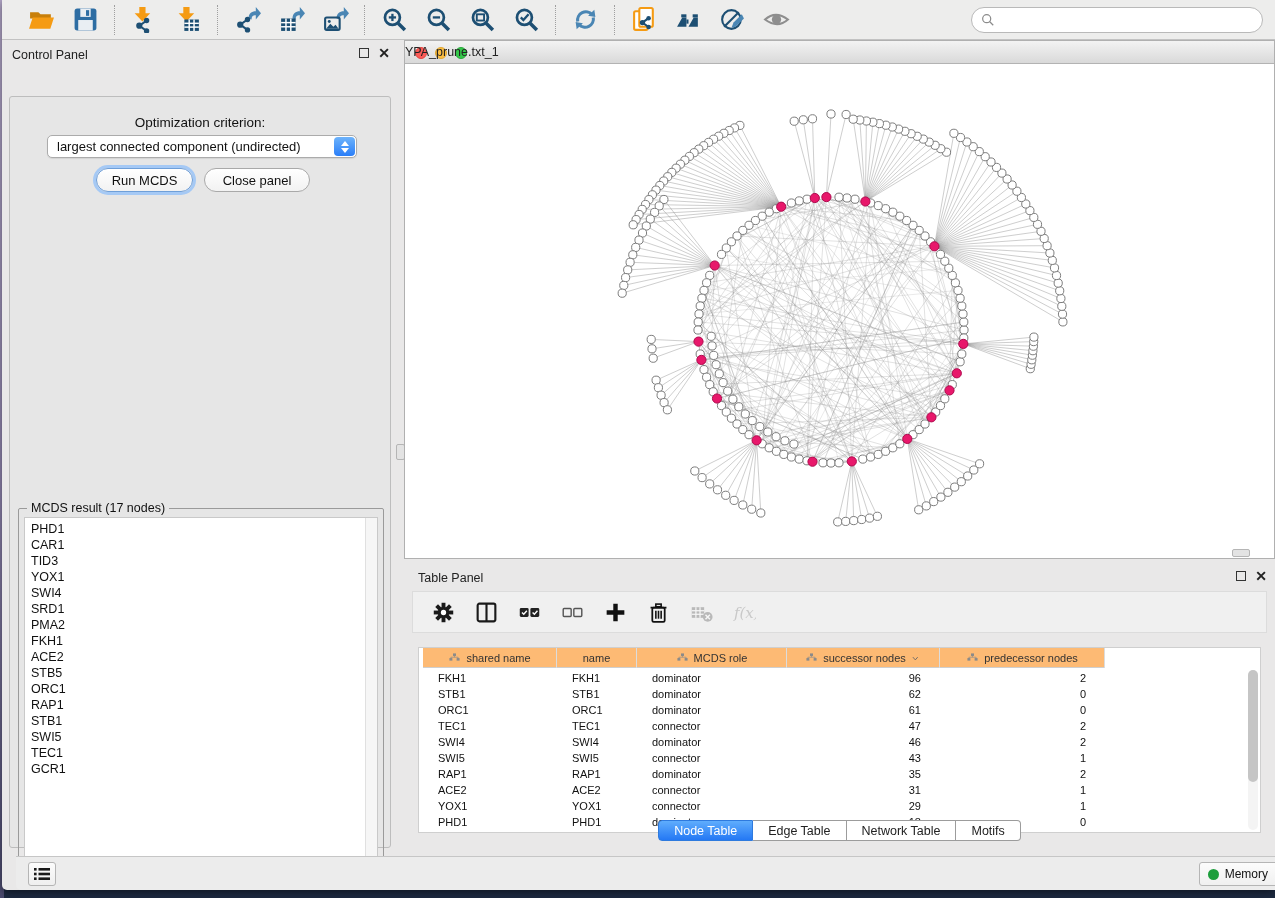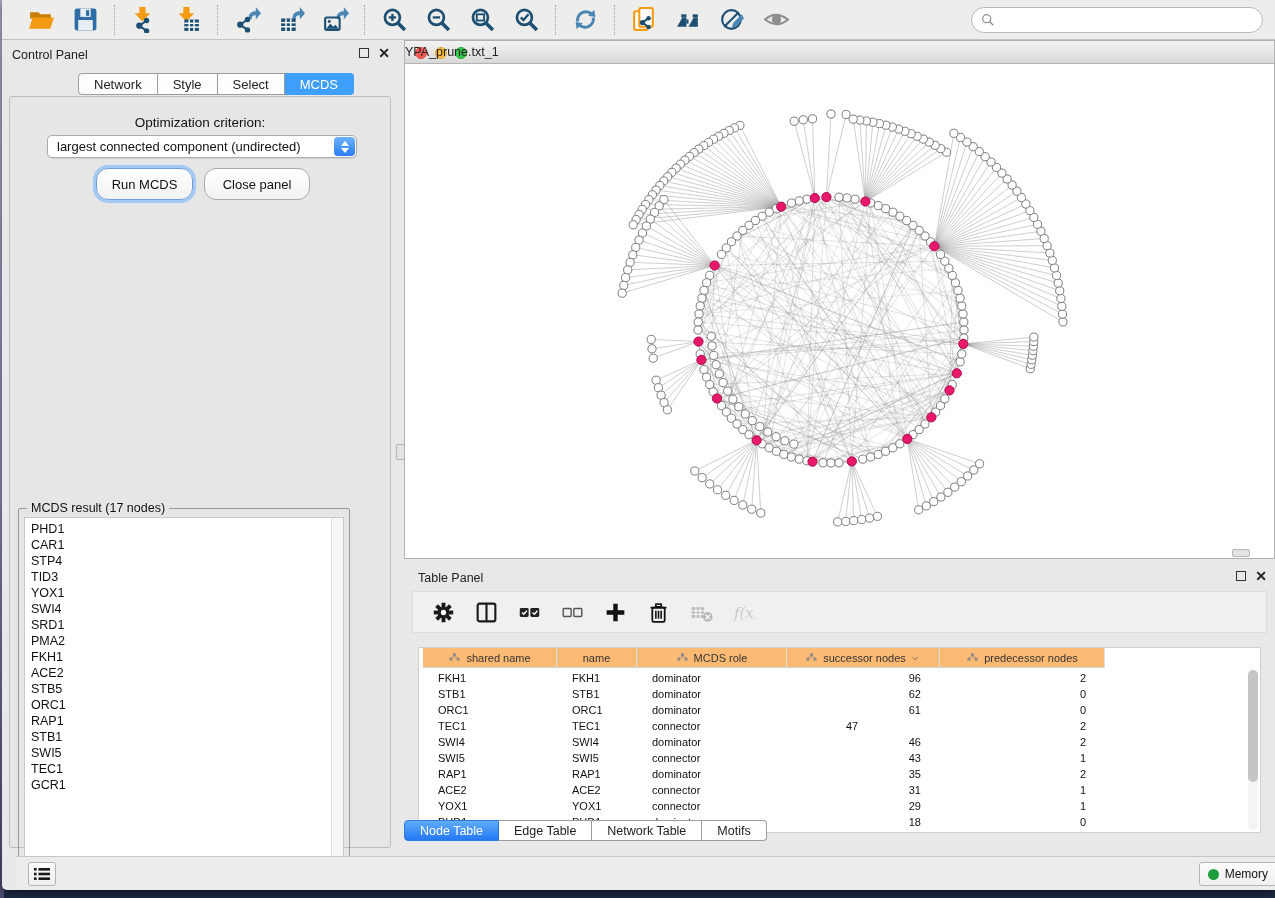--- a/index.html
+++ b/index.html
@@ -34,25 +34,25 @@
   .seg-tab:first-child { border-left:1px solid #9c9c9c; border-radius:4px 0 0 4px; }
   .seg-tab:last-child { border-radius:0 4px 4px 0; }
   .seg-tab.active { background:#3e9ffe; border-color:#3e9ffe; color:#fff; }
 
   #cp-content { position:absolute; left:7px; top:56px; width:382px; height:752px; background:#e6e6e6; border:1px solid #bdbdbd; border-radius:3px; }
   #opt-label { position:absolute; left:0; top:18px; width:100%; text-align:center; font-size:13.5px; color:#111; }
   #opt-select { position:absolute; left:37px; top:38px; width:310px; height:23px; background:#fff; border:1px solid #ababab; border-radius:5px; font-size:13px; color:#111; display:flex; align-items:center; padding-left:9px; cursor:pointer; box-shadow:0 1px 1px rgba(0,0,0,.08); }
   #opt-stepper { position:absolute; right:1px; top:1px; width:21px; height:19px; border-radius:4px; background:linear-gradient(180deg,#6db3fb 0%,#2a7ef8 100%); display:flex; flex-direction:column; align-items:center; justify-content:center; gap:2px; }
   .tri-up { width:0; height:0; border-left:4px solid transparent; border-right:4px solid transparent; border-bottom:5px solid #fff; }
   .tri-down { width:0; height:0; border-left:4px solid transparent; border-right:4px solid transparent; border-top:5px solid #fff; }
-  .cp-btn { position:absolute; top:71px; height:32px; background:linear-gradient(180deg,#ffffff,#f2f2f2); border:1px solid #a9a9a9; border-radius:12px; font-size:13px; color:#111; display:flex; align-items:center; justify-content:center; cursor:pointer; font-family:"Liberation Sans",sans-serif; }
+  .cp-btn { position:absolute; top:71px; height:24px; background:linear-gradient(180deg,#ffffff,#f2f2f2); border:1px solid #a9a9a9; border-radius:12px; font-size:13px; color:#111; display:flex; align-items:center; justify-content:center; cursor:pointer; font-family:"Liberation Sans",sans-serif; }
   #run-btn { left:86px; width:97px; box-shadow:0 0 0 3px #a5c9f5; border-color:#6f9fd8; }
   #close-panel-btn { left:194px; width:106px; }
 
-  #mcds-box { position:absolute; left:8px; top:411px; width:332px; height:370px; border:1px solid #9a9a9a; border-radius:2px; }
+  #mcds-box { position:absolute; left:8px; top:411px; width:366px; height:370px; border:1px solid #9a9a9a; border-radius:2px; }
   #mcds-legend { position:absolute; left:8px; top:-8px; background:#e6e6e6; padding:0 4px; font-size:12.5px; color:#111; }
   #mcds-list { position:absolute; left:5px; top:8px; right:5px; bottom:5px; background:#fff; border:1px solid #c9c9c9; overflow:hidden; }
   #mcds-items { padding:3px 0 0 6px; }
   .mcds-item { font-size:12.5px; color:#111; height:16px; line-height:16px; }
   #mcds-scroll { position:absolute; right:0; top:0; width:12px; height:100%; background:#f6f6f6; border-left:1px solid #e0e0e0; }
 
   
   .grip { background:#e3e3e3; border:1px solid #b5b5b5; border-radius:2px; }
   #v-grip { position:absolute; left:394px; top:404px; width:9px; height:16px; }
   #h-grip { position:absolute; left:828px; top:509px; width:18px; height:8px; }
@@ -79,21 +79,21 @@
   #node-table { position:absolute; left:14px; top:82px; width:843px; height:186px; background:#fff; border:1px solid #cfcfcf; }
   #table-header { position:absolute; left:4px; top:0; height:20px; display:flex; background:#fdba74; border-bottom:1px solid #cfcfcf; }
   .th { display:flex; align-items:center; justify-content:center; gap:5px; font-size:11px; color:#333; border-right:1px solid #dcdcdc; height:20px; cursor:pointer; }
   .th svg { width:13px; height:11px; }
   .trow { position:absolute; left:0; display:flex; height:16px; cursor:pointer; }
   .td { font-size:11px; color:#111; height:16px; line-height:16px; padding-left:19px; white-space:nowrap; overflow:hidden; }
   .td.num { text-align:right; padding-left:0; padding-right:15px; }
   #table-vscroll { position:absolute; right:2px; top:22px; width:10px; height:160px; background:#f4f4f4; border-radius:5px; }
   #table-vscroll .thumb { position:absolute; left:0; top:0; width:10px; height:112px; background:#c5c5c5; border-radius:5px; }
 
-  #tp-tabs { position:absolute; left:0; right:0; top:255px; display:flex; }
+  #tp-tabs { position:absolute; left:0; right:0; top:255px; display:flex; justify-content:center; }
   #tp-tabs .seg-tab { height:21px; font-size:12.5px; background:#fff; }
   #tp-tabs .seg-tab.active { background:linear-gradient(180deg,#5fadfd 0%,#2478f4 100%); border-color:#2e7ade; color:#fff; }
 
   
   #status-bar { position:absolute; left:0; top:856px; width:1273px; height:34px; background:#ececec; border-top:1px solid #c6c6c6; border-radius:0 0 5px 5px;margin-left:14px; }
   #panel-list-btn { position:absolute; left:12px; top:5px; width:28px; height:24px; background:linear-gradient(180deg,#fcfcfc,#efefef); border:1px solid #b5b5b5; border-radius:3px; display:flex; align-items:center; justify-content:center; cursor:pointer; }
   #memory-btn { position:absolute; right:10px; top:5px; height:24px; padding:0 10px 0 8px; background:linear-gradient(180deg,#fcfcfc,#f0f0f0); border:1px solid #b5b5b5; border-radius:3px; display:flex; align-items:center; gap:6px; font-size:12px; color:#111; cursor:pointer; }
   #memory-dot { width:11px; height:11px; border-radius:50%; background:#1d9e3c; }
 </style>
 </head>
@@ -275,44 +275,37 @@
   </div>
 
   <div id="main">
 
     <div id="control-panel">
       <div class="panel-title">Control Panel</div>
       <div class="win-btns">
         <span class="float-btn"></span>
         <span class="close-btn">✕</span>
       </div>
-      <div id="cp-tabs">
-          <div class="seg-tab">Network</div>
-          <div class="seg-tab">Style</div>
-          <div class="seg-tab">Select</div>
-          <div class="seg-tab active">MCDS</div>
-        </div>
       <div id="cp-content">
         <div id="opt-select">
           <span>largest connected component (undirected)</span>
           <span id="opt-stepper">
               <span class="tri-up"></span>
               <span class="tri-down"></span>
             </span>
         </div>
         <div id="opt-label">Optimization criterion:</div>
         <button id="run-btn" class="cp-btn">Run MCDS</button>
         <button id="close-panel-btn" class="cp-btn">Close panel</button>
         <div id="mcds-box">
           <div id="mcds-legend">MCDS result (17 nodes)</div>
           <div id="mcds-list">
             <div id="mcds-items">
                 <div class="mcds-item">PHD1</div>
                 <div class="mcds-item">CAR1</div>
-                <div class="mcds-item">STP4</div>
                 <div class="mcds-item">TID3</div>
                 <div class="mcds-item">YOX1</div>
                 <div class="mcds-item">SWI4</div>
                 <div class="mcds-item">SRD1</div>
                 <div class="mcds-item">PMA2</div>
                 <div class="mcds-item">FKH1</div>
                 <div class="mcds-item">ACE2</div>
                 <div class="mcds-item">STB5</div>
                 <div class="mcds-item">ORC1</div>
                 <div class="mcds-item">RAP1</div>
@@ -1135,21 +1128,21 @@
                 <div class="td" style="width: 134px;">ORC1</div>
                 <div class="td" style="width: 80px;">ORC1</div>
                 <div class="td" style="width: 150px;">dominator</div>
                 <div class="td num" style="width: 153px;">61</div>
                 <div class="td num" style="width: 165px;">0</div>
               </div>
               <div class="trow" style="top: 70px;">
                 <div class="td" style="width: 134px;">TEC1</div>
                 <div class="td" style="width: 80px;">TEC1</div>
                 <div class="td" style="width: 150px;">connector</div>
-                <div class="td num" style="width: 153px; text-align: center;">47</div>
+                <div class="td num" style="width: 153px;">47</div>
                 <div class="td num" style="width: 165px;">2</div>
               </div>
               <div class="trow" style="top: 86px;">
                 <div class="td" style="width: 134px;">SWI4</div>
                 <div class="td" style="width: 80px;">SWI4</div>
                 <div class="td" style="width: 150px;">dominator</div>
                 <div class="td num" style="width: 153px;">46</div>
                 <div class="td num" style="width: 165px;">2</div>
               </div>
               <div class="trow" style="top: 102px;">

